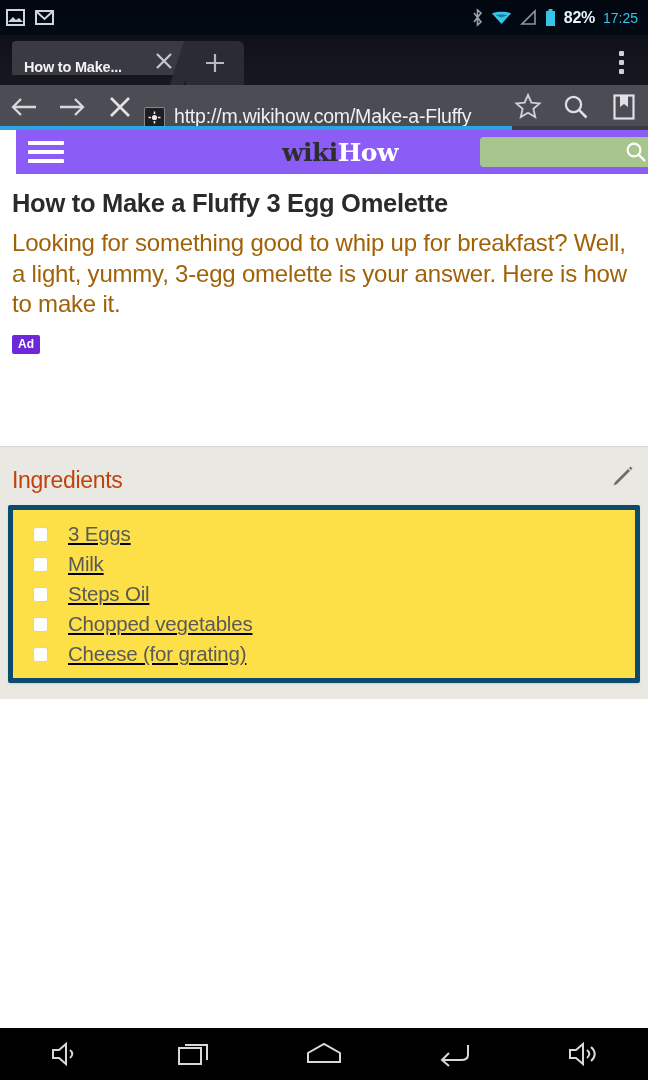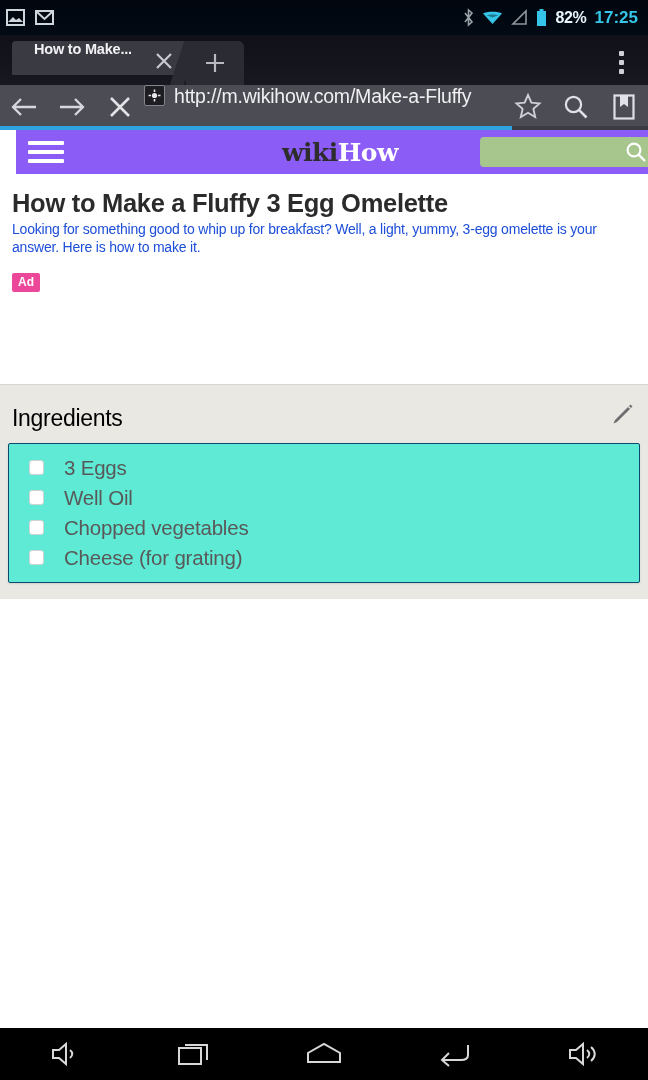--- a/index.html
+++ b/index.html
@@ -16,32 +16,32 @@
     position:absolute; top:0; left:0; width:648px; height:35px;
     background:#000814;
     background:linear-gradient(180deg,#01060f 0%, #020a14 100%);
     display:flex; align-items:center; justify-content:space-between;
     padding:0 10px 0 6px;
   }
   .sb-left { display:flex; align-items:center; gap:10px; }
   .sb-right { display:flex; align-items:center; gap:8px; }
   .sb-icon { display:block; }
   .sb-batt-text { color:#e8f6fb; font-size:16px; font-weight:bold; letter-spacing:-.3px; }
-  .sb-time { color:#35c5e8; font-size:17px; font-weight:bold; letter-spacing:0px; }
+  .sb-time { color:#35c5e8; font-size:14px; font-weight:normal; letter-spacing:0px; }
 
   
   .tabstrip {
     position:absolute; top:35px; left:0; width:648px; height:50px;
     background:#16161c;
     background:linear-gradient(180deg,#101018 0%, #181820 100%);
   }
   .tab {
     position:absolute; left:12px; top:6px; width:170px; height:34px;
     background:#3a3a42; border-radius:4px 4px 0 0;
-    display:flex; align-items:flex-start; padding-left:22px;
+    display:flex; align-items:flex-end; padding-left:12px;
   }
   .tab:after{
     content:""; position:absolute; right:-14px; top:0; width:16px; height:44px;
     background:#3a3a42;
     transform:skewX(18deg); border-radius:0 5px 0 0;
   }
   .tab-title {
     color:#f2f2f4; font-size:14.5px; font-weight:bold; white-space:nowrap;
     letter-spacing:-.2px;
   }
@@ -64,21 +64,21 @@
     display:flex; flex-direction:column; align-items:center; justify-content:center; gap:4px;
   }
   .overflow i { display:block; width:5px; height:5px; background:#cfcfd6; border-radius:1px; }
 
   .urlbar {
     position:absolute; top:85px; left:0; width:648px; height:43px;
     background:#4c4c55;
     display:flex; align-items:center;
   }
   .ub-btn { width:48px; height:43px; display:flex; align-items:center; justify-content:center; flex:none; }
-  .ub-field { flex:1; display:flex; align-items:flex-start; height:43px; overflow:hidden; }
+  .ub-field { flex:1; display:flex; align-items:flex-end; height:43px; overflow:hidden; }
   .secure-icon {
     width:21px; height:21px; background:#1d1d22; border:1px solid #85858e;
     border-radius:2px; margin-right:9px; flex:none;
     display:flex; align-items:center; justify-content:center;
   }
   .url-text {
     color:#f0f0f2; font-size:19.5px; white-space:nowrap; letter-spacing:-.2px;
     font-family:"Liberation Sans", sans-serif;
   }
   .progress {
@@ -106,45 +106,46 @@
     position:absolute; right:8px; top:7px; width:176px; height:30px;
     background:#a7c68e; border-radius:4px;
     display:flex; align-items:center; justify-content:flex-end; padding-right:9px;
   }
 
   
   .content { position:absolute; top:174px; left:0; width:648px; bottom:0; background:#fff; }
   .article { padding:14px 12px 0 12px; background:#fff; }
   .art-title {
     font-size:25.5px; font-weight:bold; color:#2b2b2b; line-height:1.18;
-    letter-spacing:-.3px; margin-bottom:3px;
+    letter-spacing:-.3px; margin-bottom:10px;
   }
   .art-intro {
-    font-size:14px; color:#1d4ed8; line-height:1.27; letter-spacing:-.2px;
+    font-size:24px; color:#a16207; line-height:1.27; letter-spacing:-.2px;
   }
   .ad-badge {
-    display:inline-block; margin-top:16px; background:#ec4899; color:#fff;
+    display:inline-block; margin-top:16px; background:#6d28d9; color:#fff;
     font-size:12px; font-weight:bold; padding:2px 6px 3px 6px; border-radius:2px;
     letter-spacing:.2px;
   }
   .ad-slot { height:92px; background:#fff; }
 
   .section { background:#e9e8e3; padding:0 0 2px 0; }
   .sect-divider { height:1px; background:#d6d5d0; }
   .sect-head {
     position:relative; height:58px; display:flex; align-items:center;
     padding:0 12px;
   }
-  .sect-title { font-size:23px; color:#000000; letter-spacing:-.3px;margin-top:9px; }
+  .sect-title { font-size:23px; color:#c2410c; letter-spacing:-.3px;margin-top:9px; }
   .pencil { position:absolute; right:12px; top:14px; width:30px; height:30px; }
 
   .card {
-    margin:0 8px 14px 8px; background:#5eead4; border:1px solid #0c4a6e;
+    margin:0 8px 14px 8px; background:#fde047; border:5px solid #0c4a6e;
     border-radius:2px; box-shadow:0 1px 2px rgba(0,0,0,.10);
     padding:9px 0 9px 0;
+    text-decoration:underline;
   }
   .ing-row { display:flex; align-items:center; height:30px; padding-left:20px; }
   .ing-box {
     width:15px; height:15px; border:1.5px solid #d2d2d2; border-radius:3px;
     flex:none; margin-right:20px; background:#fff;
   }
   .ing-label { font-size:20.5px; color:#595959; letter-spacing:-.2px; }
 
   .steps-img {
     margin:0 8px; height:260px; position:relative; overflow:hidden;
@@ -330,21 +331,25 @@
         </span>
       </div>
 
       <div class="card">
         <div class="ing-row">
           <span class="ing-box"></span>
           <span class="ing-label">3 Eggs</span>
         </div>
         <div class="ing-row">
           <span class="ing-box"></span>
-          <span class="ing-label">Well Oil</span>
+          <span class="ing-label">Milk</span>
+        </div>
+        <div class="ing-row">
+          <span class="ing-box"></span>
+          <span class="ing-label">Steps Oil</span>
         </div>
         <div class="ing-row">
           <span class="ing-box"></span>
           <span class="ing-label">Chopped vegetables</span>
         </div>
         <div class="ing-row">
           <span class="ing-box"></span>
           <span class="ing-label">Cheese (for grating)</span>
         </div>
       </div>

